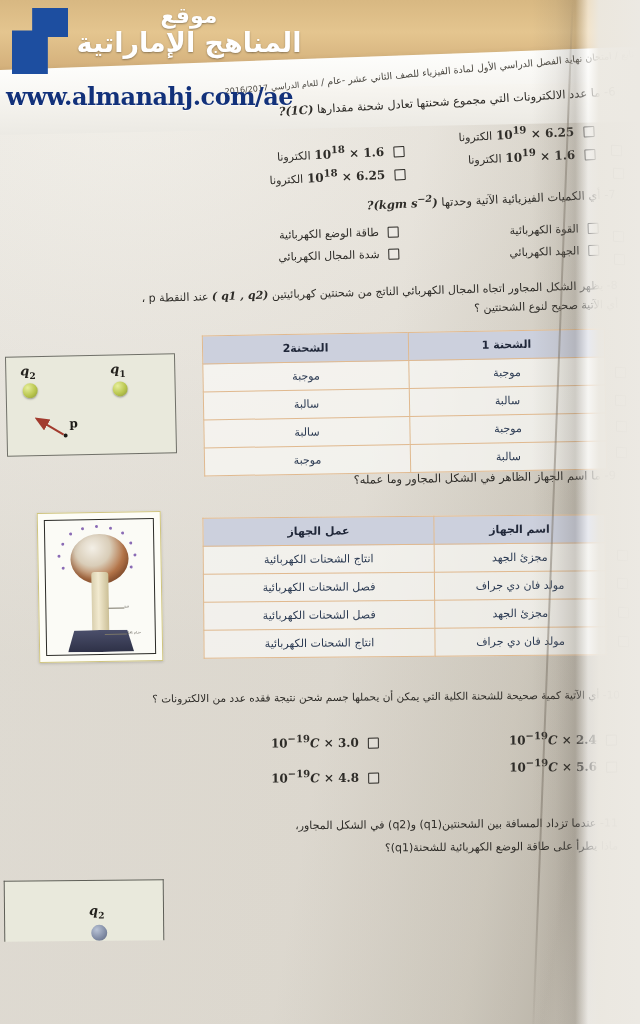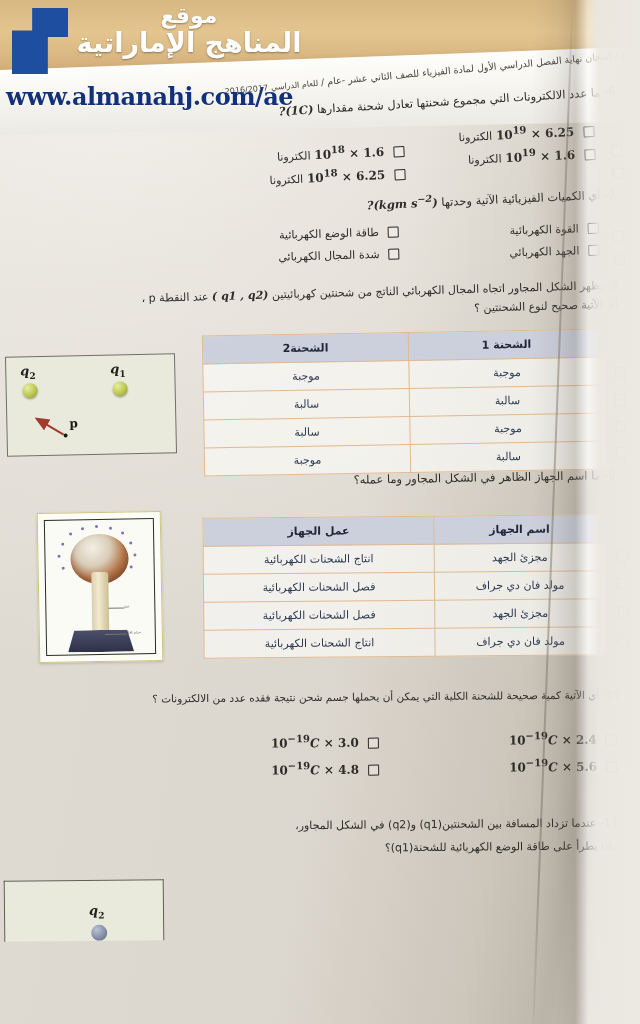--- a/index.html
+++ b/index.html
@@ -402,21 +402,21 @@
       <span class="cb"></span>
       <span class="num"><span>2.4 × 10</span><sup>−19</sup></span><span class="math">C</span>
     </div>
     <div class="opt">
       <span class="cb"></span>
       <span class="num"><span>5.6 × 10</span><sup>−19</sup></span><span class="math">C</span>
     </div>
   </div>
 
   <div class="q skew5" style="right:256px;top:733px;text-align:right;">
-    <div class="opt" style="margin-bottom:10px;">
+    <div class="opt" style="margin-bottom:18px;">
       <span class="cb"></span>
       <span class="num"><span>3.0 × 10</span><sup>−19</sup></span><span class="math">C</span>
     </div>
     <div class="opt">
       <span class="cb"></span>
       <span class="num"><span>4.8 × 10</span><sup>−19</sup></span><span class="math">C</span>
     </div>
   </div>
 
   <div class="q skew5" style="right:22px;top:818px;width:600px;text-align:right;">

